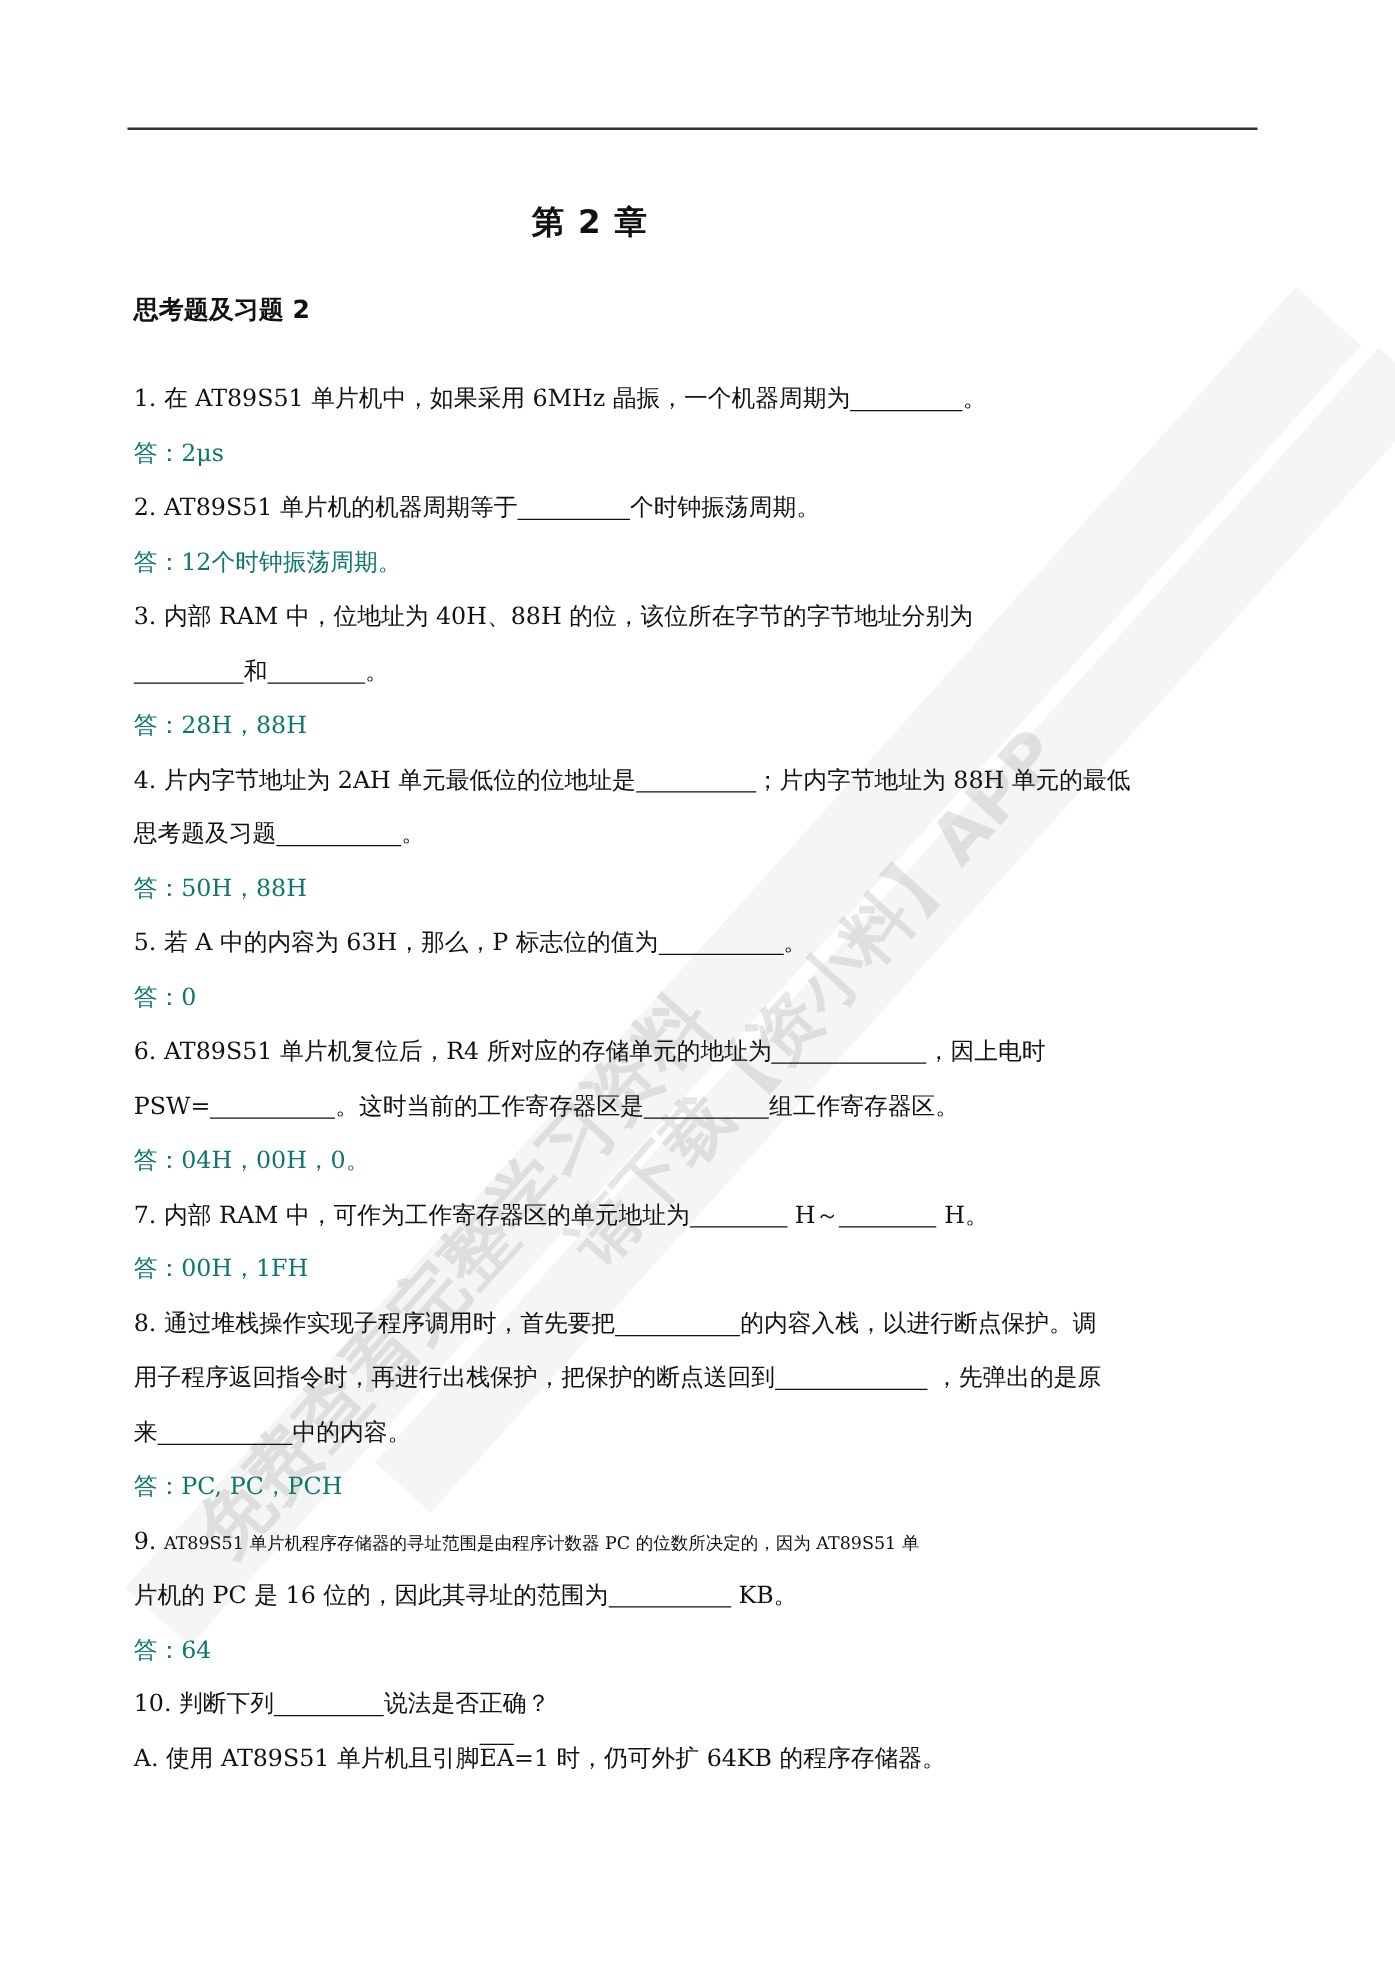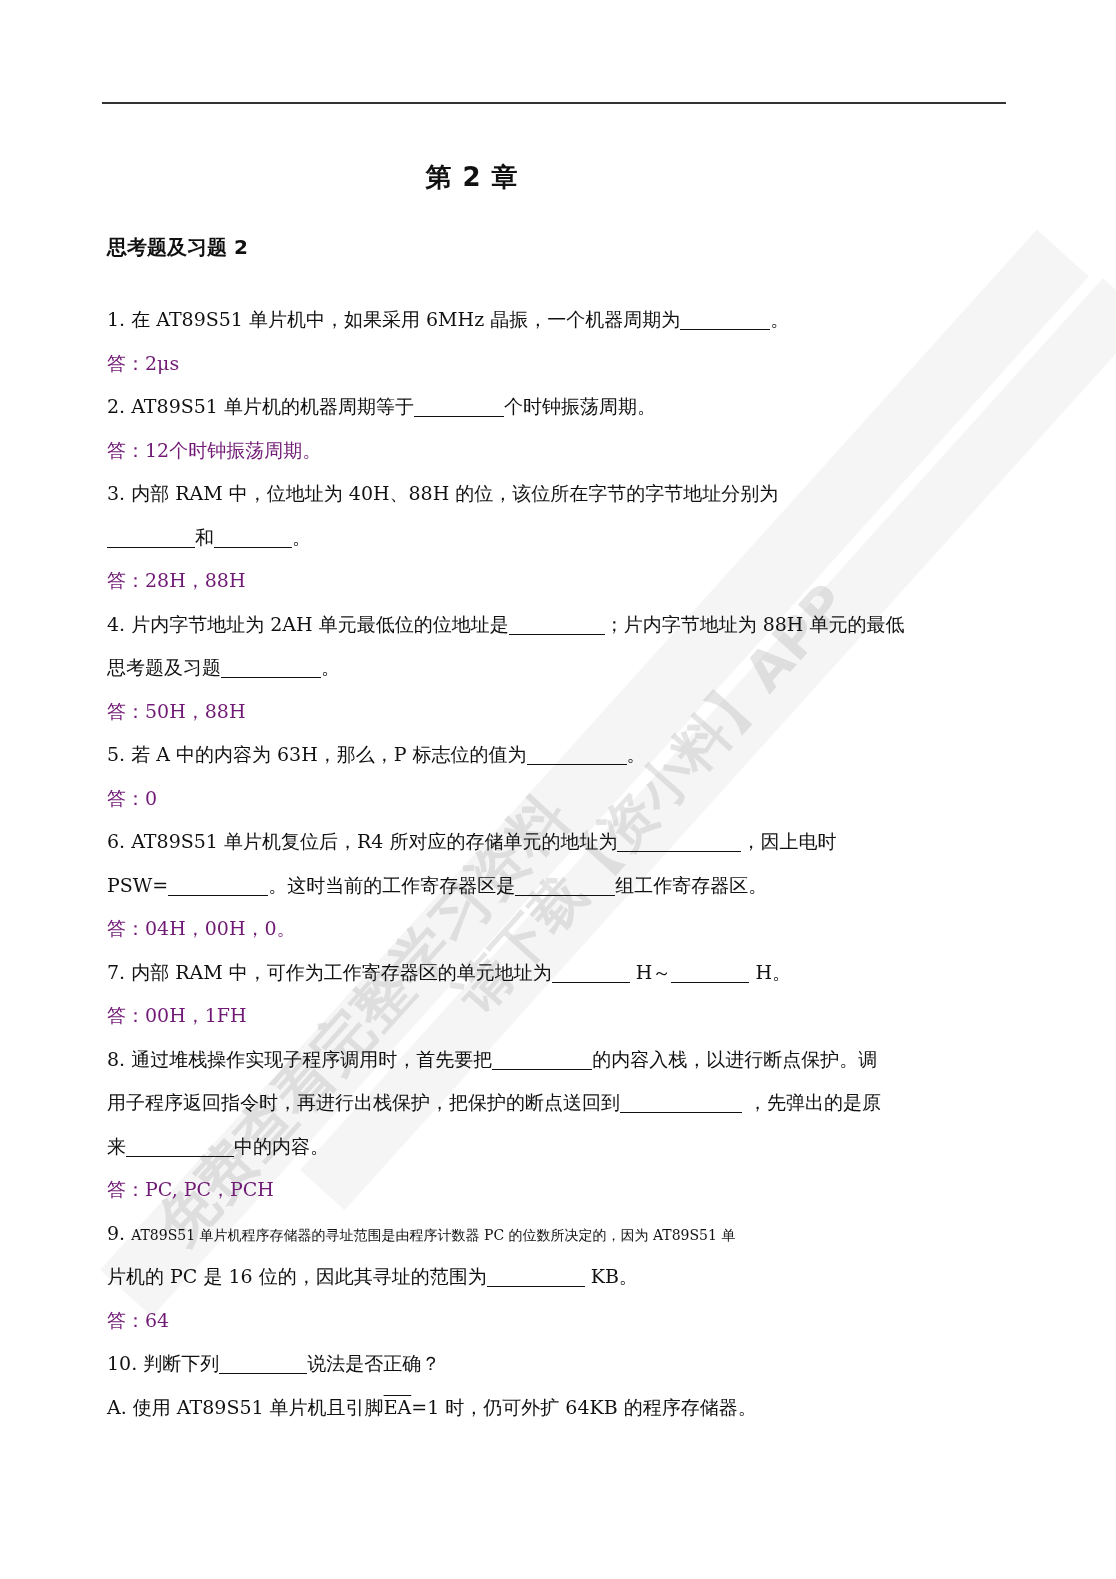--- a/index.html
+++ b/index.html
@@ -9,21 +9,21 @@
   .watermark { position: absolute; left: 0; top: 0; width: 1116px; height: 1579px; pointer-events: none; overflow: hidden; }
   .wm-band { position: absolute; background: rgba(200,200,200,0.18); transform-origin: left top; }
   .wm-text { position: absolute; font-family: "DejaVu Sans", sans-serif; font-weight: bold; color: rgba(180,180,180,0.35);
              transform-origin: left top; white-space: nowrap; }
   .chapter { position: absolute; top: 160px; left: 0; width: 944px; text-align: center;
              font-family: "DejaVu Sans", sans-serif; font-weight: bold; font-size: 26px; letter-spacing: 1px; }
   .section { position: absolute; top: 234px; left: 107px; font-family: "DejaVu Sans", sans-serif;
              font-weight: bold; font-size: 20px; }
   .content { position: absolute; left: 107px; top: 298px; width: 900px; }
   .line { font-size: 19px; line-height: 43.5px; height: 43.5px; white-space: nowrap; }
-  .ans { color: #701a75; }
+  .ans { color: #0f766e; }
   .blank { display: inline-block; border-bottom: 1.5px solid #111; height: 20px; vertical-align: baseline; margin-bottom: -4px; }
   .ov { text-decoration: overline; text-align: right; }
 </style>
 </head>
 <body>
 
 <div class="rule"></div>
 
 <div class="watermark">
   <div class="wm-band" style="left:100px;top:1270px;width:1400px;height:70px;transform:rotate(-48deg);"></div>

